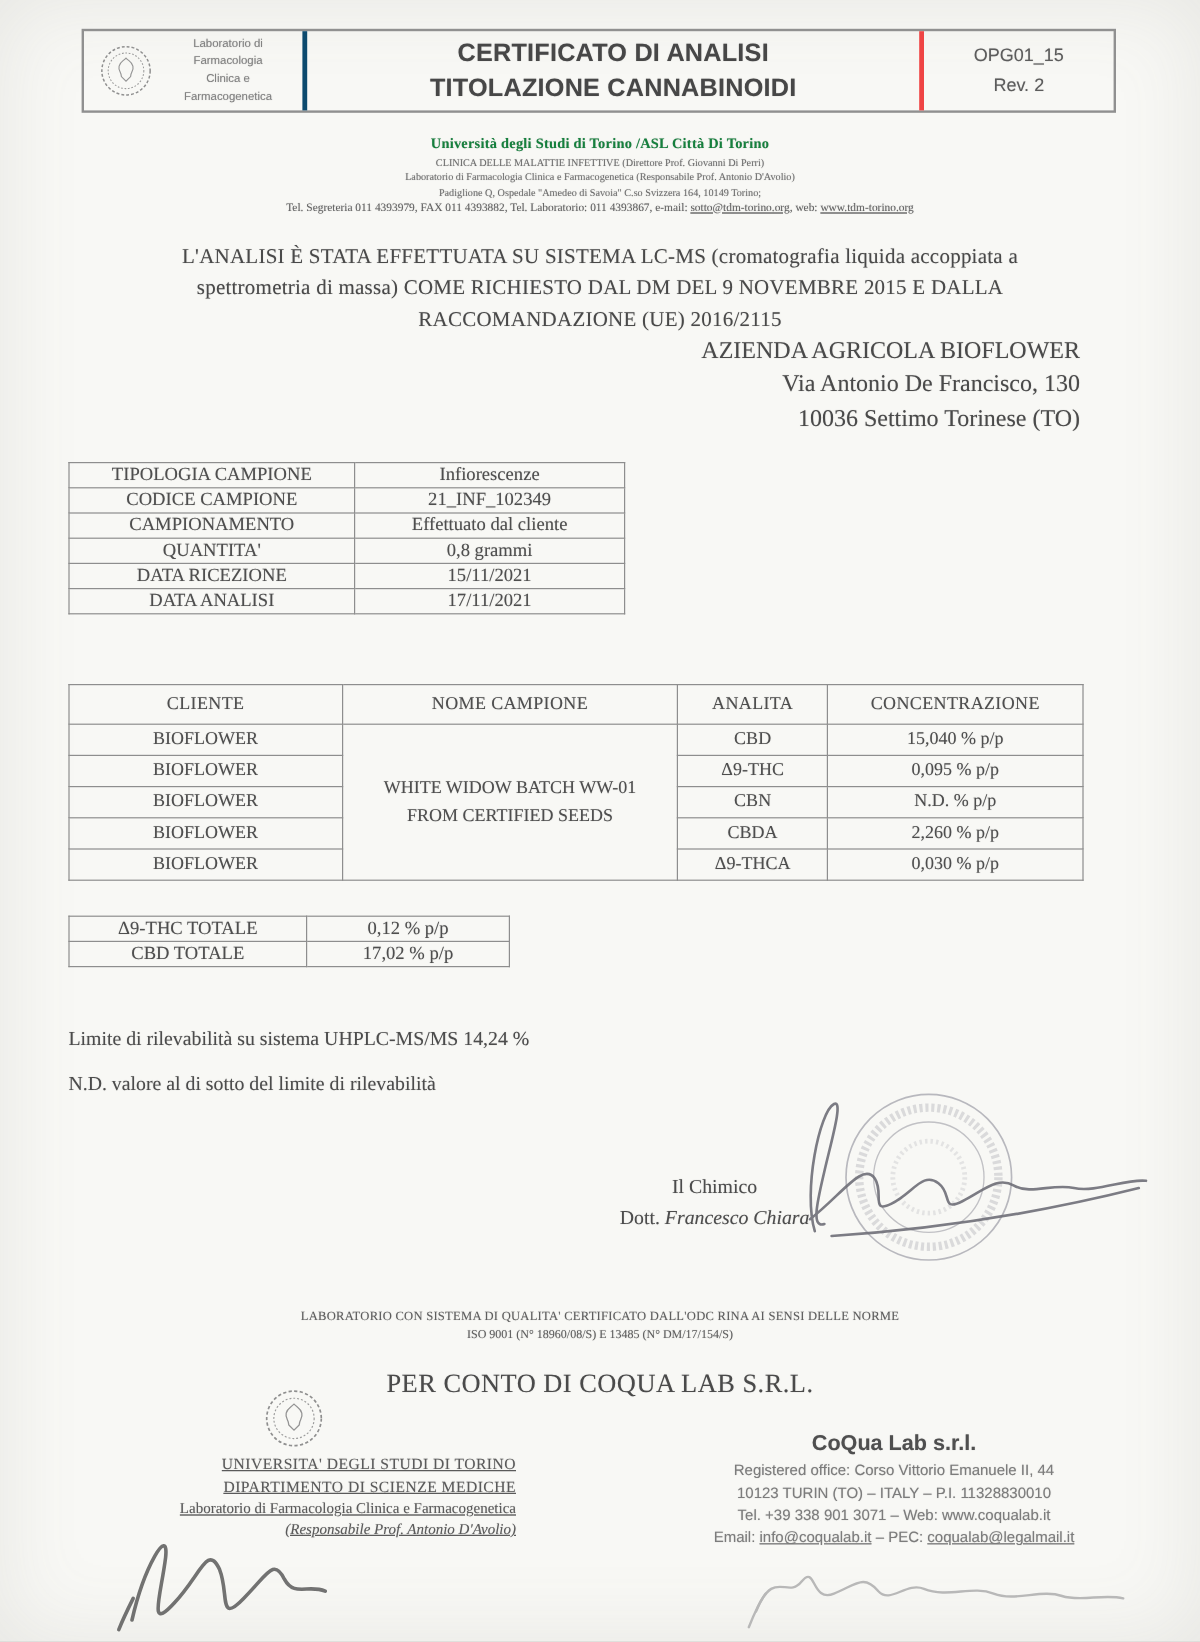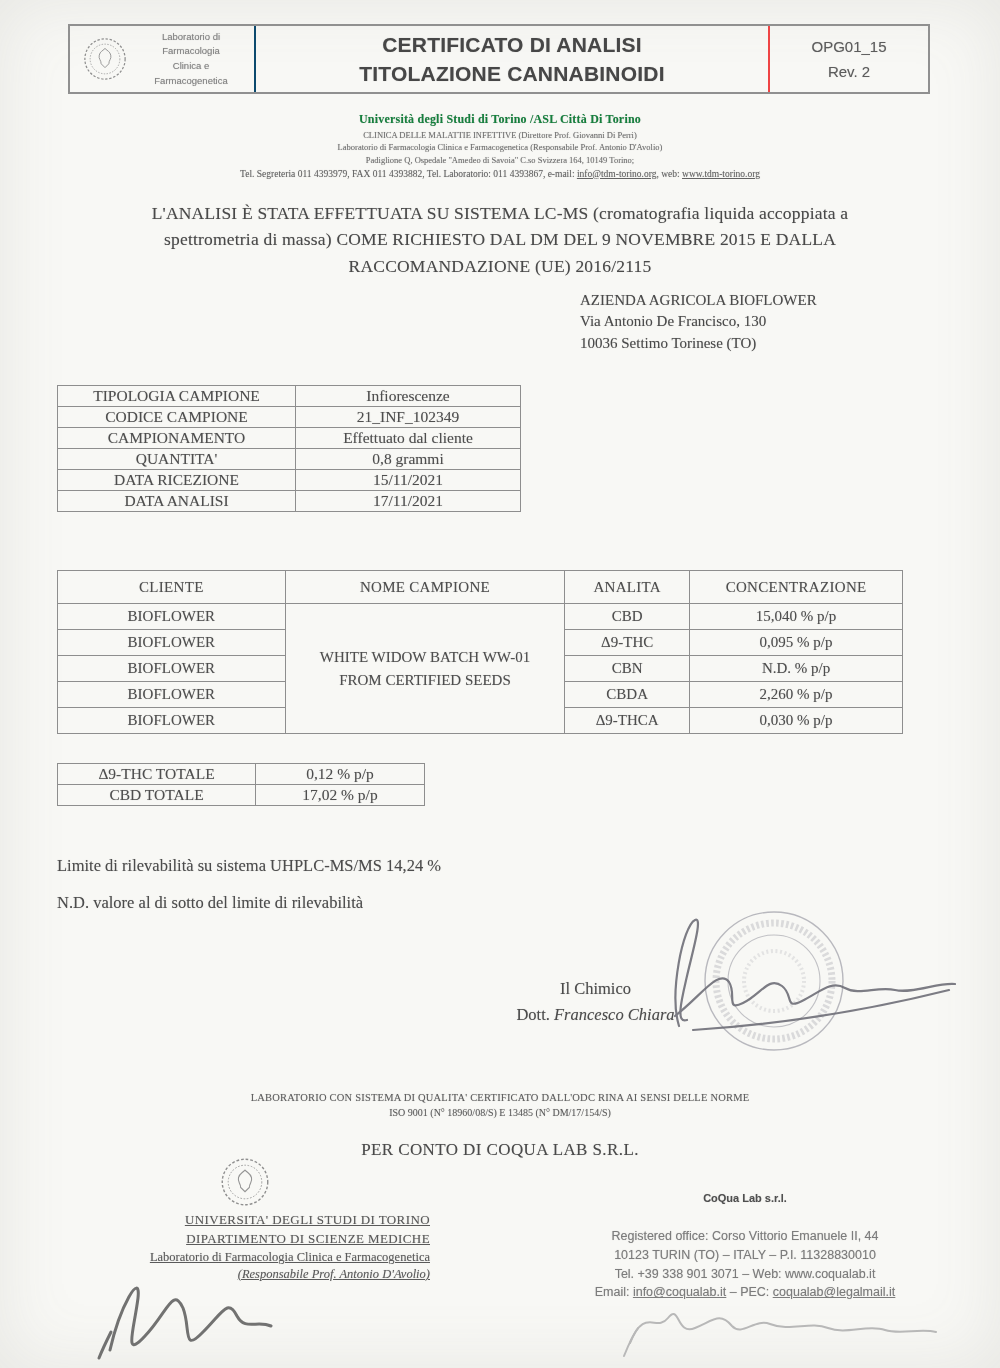--- a/index.html
+++ b/index.html
@@ -9,44 +9,44 @@
     background:#f8f8f5; color:#4a4a4a;
     font-family:"Liberation Serif", serif;
     box-shadow: inset 0 0 70px rgba(110,110,100,0.12);
     overflow:hidden;
     text-shadow: 0 0 0.9px rgba(90,90,90,0.38);
   }
 
   
   .hdr { position:absolute; left:68px; top:24px; width:862px; height:70px;
          border:2px solid #909090; display:flex; }
-  .hdr-cell-lab { width:186px; border-right:2px solid #0c4a6e; display:flex;
+  .hdr-cell-lab { width:186px; border-right:4px solid #0c4a6e; display:flex;
                   align-items:center; gap:8px; padding:4px 8px 4px 12px; }
   .lab-label { font-family:"Liberation Sans", sans-serif; font-size:9.5px; line-height:1.55;
                color:#828282; white-space:pre-line; text-align:center; flex:1; }
-  .hdr-cell-title { flex:1; border-right:2px solid #ef4444; display:flex; align-items:center;
+  .hdr-cell-title { flex:1; border-right:4px solid #ef4444; display:flex; align-items:center;
                     justify-content:center; padding:0 55px; text-align:center;
                     font-family:"Liberation Sans", sans-serif; font-weight:bold;
                     font-size:21px; line-height:1.4; color:#474747; letter-spacing:0.2px; }
   .hdr-cell-rev { width:158px; display:flex; flex-direction:column; align-items:center;
                   justify-content:space-evenly; font-family:"Liberation Sans", sans-serif;
                   font-size:15px; color:#5c5c5c; padding:5px 0; }
 
   
   .letterhead { position:absolute; top:112px; left:0; width:100%; text-align:center; }
   .lh1 { font-size:12px; font-weight:bold; color:#15803d; letter-spacing:0.2px; }
   .lh2, .lh3, .lh4 { font-size:8.5px; margin-top:2.5px; color:#6e6e6e; }
   .lh5 { font-size:9.5px; margin-top:4px; color:#636363; }
   .lnk { text-decoration:underline; }
 
   
   .statement { position:absolute; top:200px; left:110px; width:780px; text-align:center;
                font-size:17.5px; line-height:1.5; letter-spacing:0.2px; color:#494949; }
-  .client-address { position:absolute; top:290px; left:580px; width:320px; text-align:left;
-                    font-size:15px; line-height:1.42; color:#4a4a4a; }
+  .client-address { position:absolute; top:278px; left:580px; width:320px; text-align:right;
+                    font-size:20px; line-height:1.42; color:#4a4a4a; }
 
   
   table { position:absolute; border-collapse:collapse; color:#4e4e4e; }
   td, th { border:1.7px solid #8e8e8e; text-align:center; font-weight:normal;
            padding:1px 6px; vertical-align:middle; }
   #sample-table { left:57px; top:385px; width:464px; }
   #sample-table td { height:21px; font-size:15.5px; }
   #results-table { left:57px; top:570px; width:846px; }
   #results-table th { height:33px; font-size:15px; letter-spacing:0.3px; }
   #results-table td { height:26px; font-size:15px; }
@@ -62,32 +62,32 @@
   .sig-text { position:absolute; left:488px; top:976px; width:215px; text-align:center;
               font-size:16.5px; color:#4c4c4c; line-height:1.55; }
   .it { font-style:italic; }
   .svg-abs { position:absolute; }
 
   
   .cert { position:absolute; top:1092px; left:20px; width:960px; text-align:center; color:#5e5e5e; }
   .cert1 { font-size:10.5px; letter-spacing:0.2px; }
   .cert2 { font-size:10px; margin-top:4px; }
   .per-conto { position:absolute; top:1140px; left:0; width:100%; text-align:center;
-               font-size:17px; letter-spacing:0.4px; color:#4a4a4a; }
+               font-size:22px; letter-spacing:0.4px; color:#4a4a4a; }
 
   .footer-left { position:absolute; left:60px; top:1156px; width:370px; text-align:right; color:#5a5a5a;text-decoration:underline; }
   .fl-seal { display:block; margin:0 auto 4px auto; }
   .fl1, .fl2 { font-size:13px; letter-spacing:0.4px; }
   .fl2 { margin-top:3px; }
   .fl3 { font-size:12.5px; margin-top:3px; }
   .fl4 { font-size:12.5px; font-style:italic; margin-top:2px; }
 
   .footer-right { position:absolute; left:530px; top:1192px; width:430px; text-align:center;
                   font-family:"Liberation Sans", sans-serif; color:#7c7c7c; }
-  .fr-company { font-size:11px; font-weight:bold; color:#4f4f4f; margin-bottom:23px; }
+  .fr-company { font-size:18px; font-weight:bold; color:#4f4f4f; margin-bottom:3px; }
   .fr-line { font-size:12.5px; line-height:1.5; }
 </style>
 </head>
 <body>
 
 <div class="page">
 
   <div class="hdr">
     <div class="hdr-cell-lab">
       <svg width="46" height="46" viewBox="0 0 48 48">
@@ -105,21 +105,21 @@
       <span>OPG01_15</span>
       <span>Rev. 2</span>
     </div>
   </div>
 
   <div class="letterhead">
     <div class="lh1">Università degli Studi di Torino /ASL Città Di Torino</div>
     <div class="lh2">CLINICA DELLE MALATTIE INFETTIVE (Direttore Prof. Giovanni Di Perri)</div>
     <div class="lh3">Laboratorio di Farmacologia Clinica e Farmacogenetica (Responsabile Prof. Antonio D'Avolio)</div>
     <div class="lh4">Padiglione Q, Ospedale "Amedeo di Savoia" C.so Svizzera 164, 10149 Torino;</div>
-    <div class="lh5"><span>Tel. Segreteria 011 4393979, FAX 011 4393882, Tel. Laboratorio: 011 4393867, e-mail: </span><span class="lnk">info@tdm-torino.org</span><span>, web: </span><span class="lnk">www.tdm-torino.org</span></div>
+    <div class="lh5"><span>Tel. Segreteria 011 4393979, FAX 011 4393882, Tel. Laboratorio: 011 4393867, e-mail: </span><span class="lnk">sotto@tdm-torino.org</span><span>, web: </span><span class="lnk">www.tdm-torino.org</span></div>
   </div>
 
   <div class="statement">L'ANALISI È STATA EFFETTUATA SU SISTEMA LC-MS (cromatografia liquida accoppiata a spettrometria di massa) COME RICHIESTO DAL DM DEL 9 NOVEMBRE 2015 E DALLA RACCOMANDAZIONE (UE) 2016/2115</div>
 
   <div class="client-address">
     <div>AZIENDA AGRICOLA BIOFLOWER</div>
     <div>Via Antonio De Francisco, 130</div>
     <div>10036 Settimo Torinese (TO)</div>
   </div>
 

